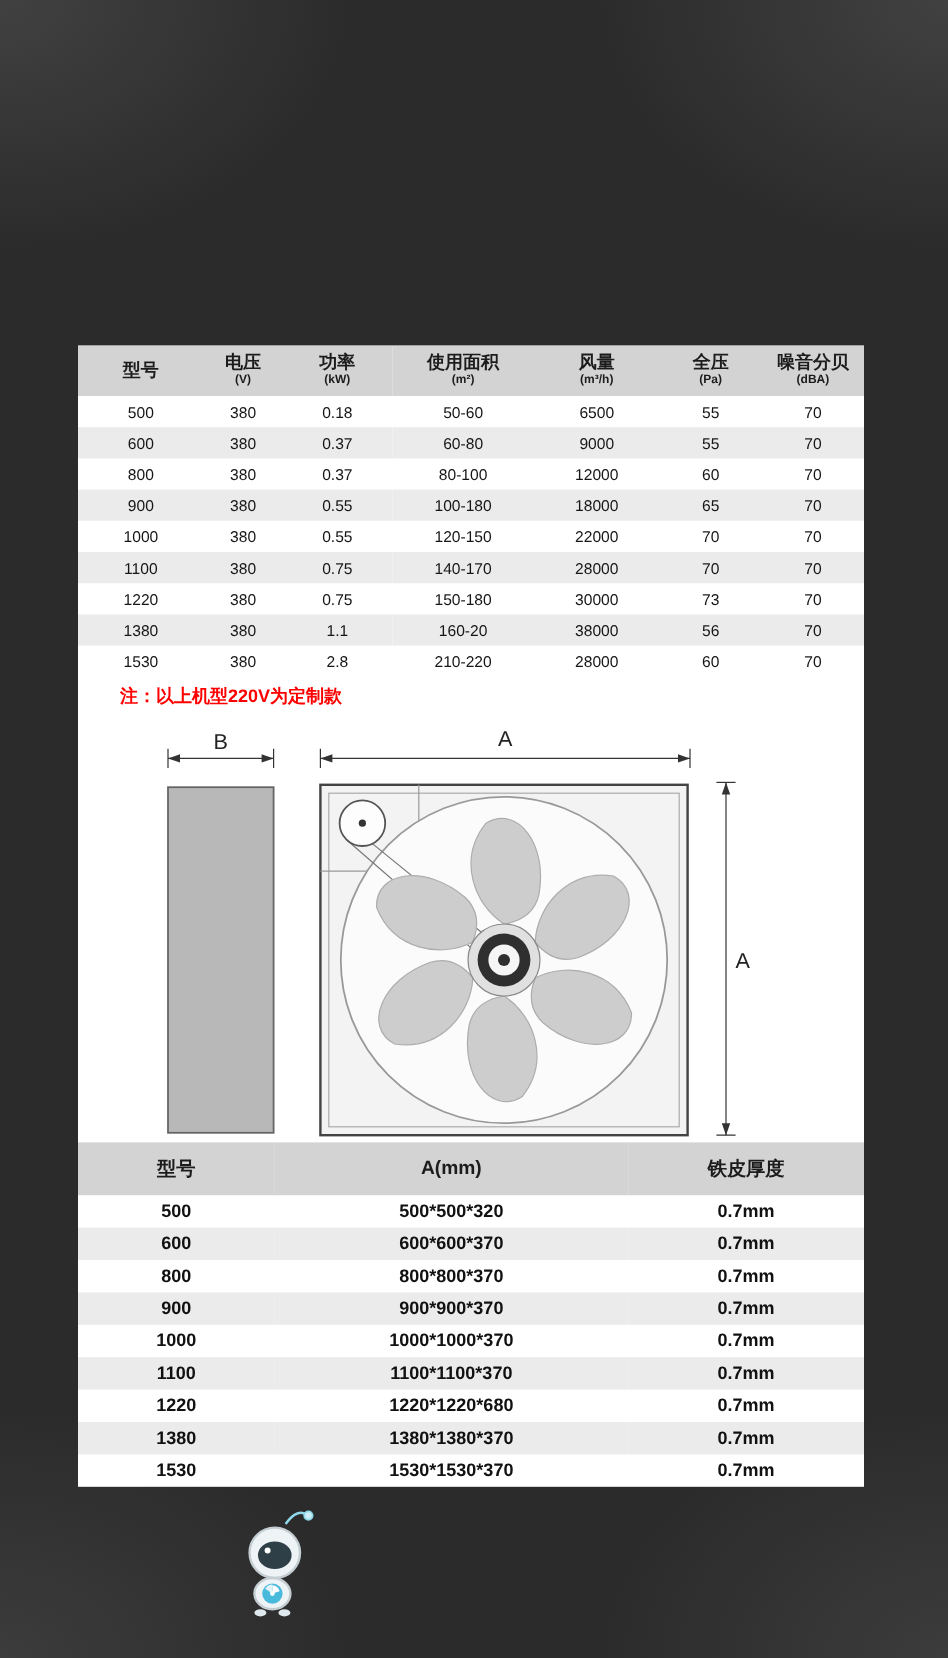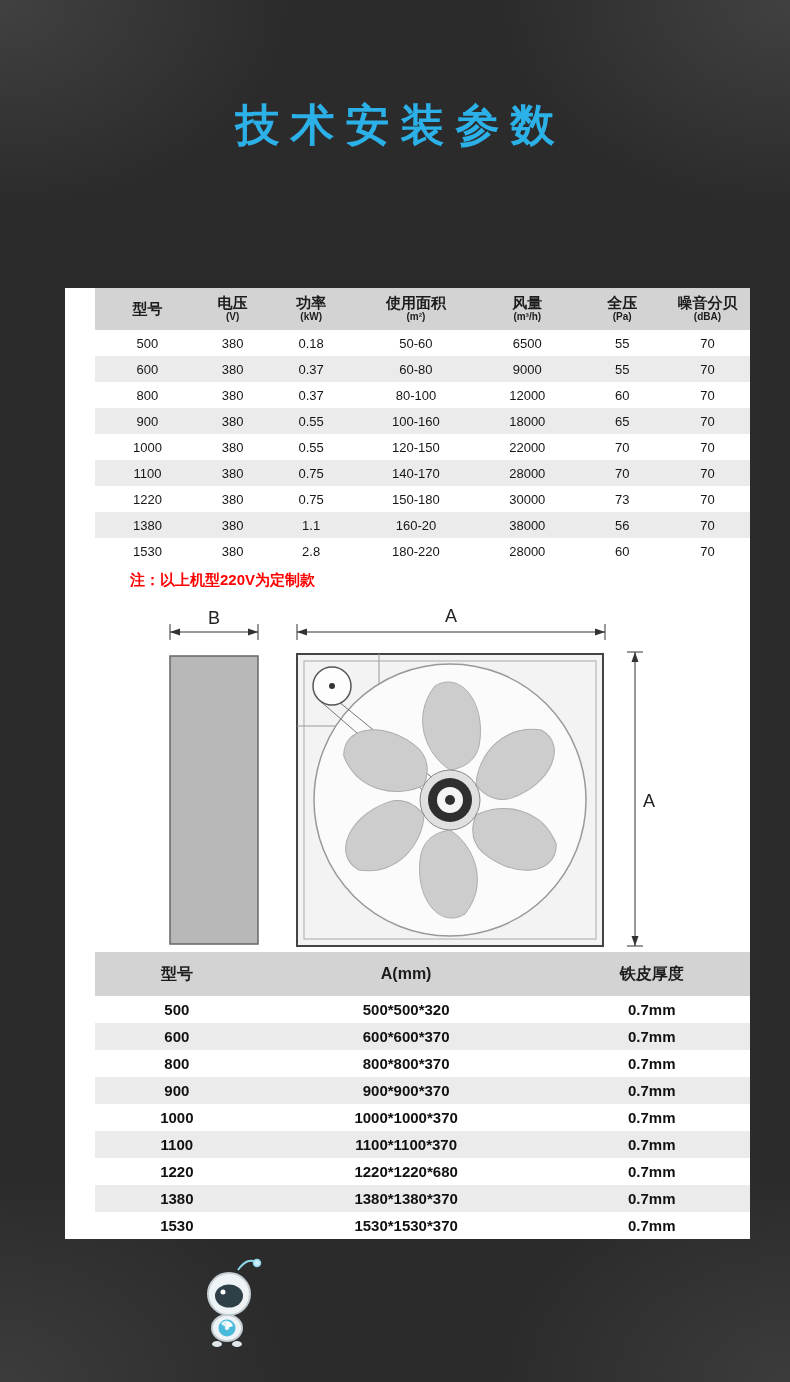--- a/index.html
+++ b/index.html
@@ -28,21 +28,20 @@
     letter-spacing:3px;font-weight:bold;
   }
   .subtitle-en{
     margin-top:7px;font-size:9px;color:#818181;
     letter-spacing:5px;font-weight:bold;
   }
   
   .panel{
     position:absolute;left:65px;top:288px;width:655px;
     background:#ffffff;
-    padding-left:30px;
   }
   table{border-collapse:collapse;width:100%;table-layout:fixed;}
   
   .spec-table thead th{
     background:var(--th-gray,#d3d3d3);height:42px;
     font-size:15px;font-weight:bold;color:#1c1c1c;
     text-align:center;vertical-align:middle;line-height:1.05;padding:0;
   }
   .spec-table .h-unit{font-size:10px;font-weight:bold;margin-top:1px;}
   .spec-table tbody td{
@@ -78,21 +77,20 @@
     z-index:1;
   }
   .mascot{position:absolute;left:196px;top:1254px;z-index:2;}
 </style>
 </head>
 <body>
 
 <div class="page">
 
   <header class="hero">
-    <h1>技术安装参数</h1>
   </header>
 
   <section class="panel">
 
     <table class="spec-table">
       <colgroup>
         <col style="width:16%">
           <col style="width:10%">
           <col style="width:14%">
         <col style="width:18%">
@@ -156,21 +154,21 @@
             <td>0.37</td>
             <td>80-100</td>
             <td>12000</td>
             <td>60</td>
             <td>70</td>
           </tr>
           <tr>
             <td>900</td>
             <td>380</td>
             <td>0.55</td>
-            <td>100-160</td>
+            <td>100-180</td>
             <td>18000</td>
             <td>65</td>
             <td>70</td>
           </tr>
           <tr>
             <td>1000</td>
             <td>380</td>
             <td>0.55</td>
             <td>120-150</td>
             <td>22000</td>
@@ -201,21 +199,21 @@
             <td>1.1</td>
             <td>160-20</td>
             <td>38000</td>
             <td>56</td>
             <td>70</td>
           </tr>
           <tr>
             <td>1530</td>
             <td>380</td>
             <td>2.8</td>
-            <td>180-220</td>
+            <td>210-220</td>
             <td>28000</td>
             <td>60</td>
             <td>70</td>
           </tr>
         </tbody>
     </table>
 
     <div class="note">注：以上机型220V为定制款</div>
 
     <div class="diagram">

